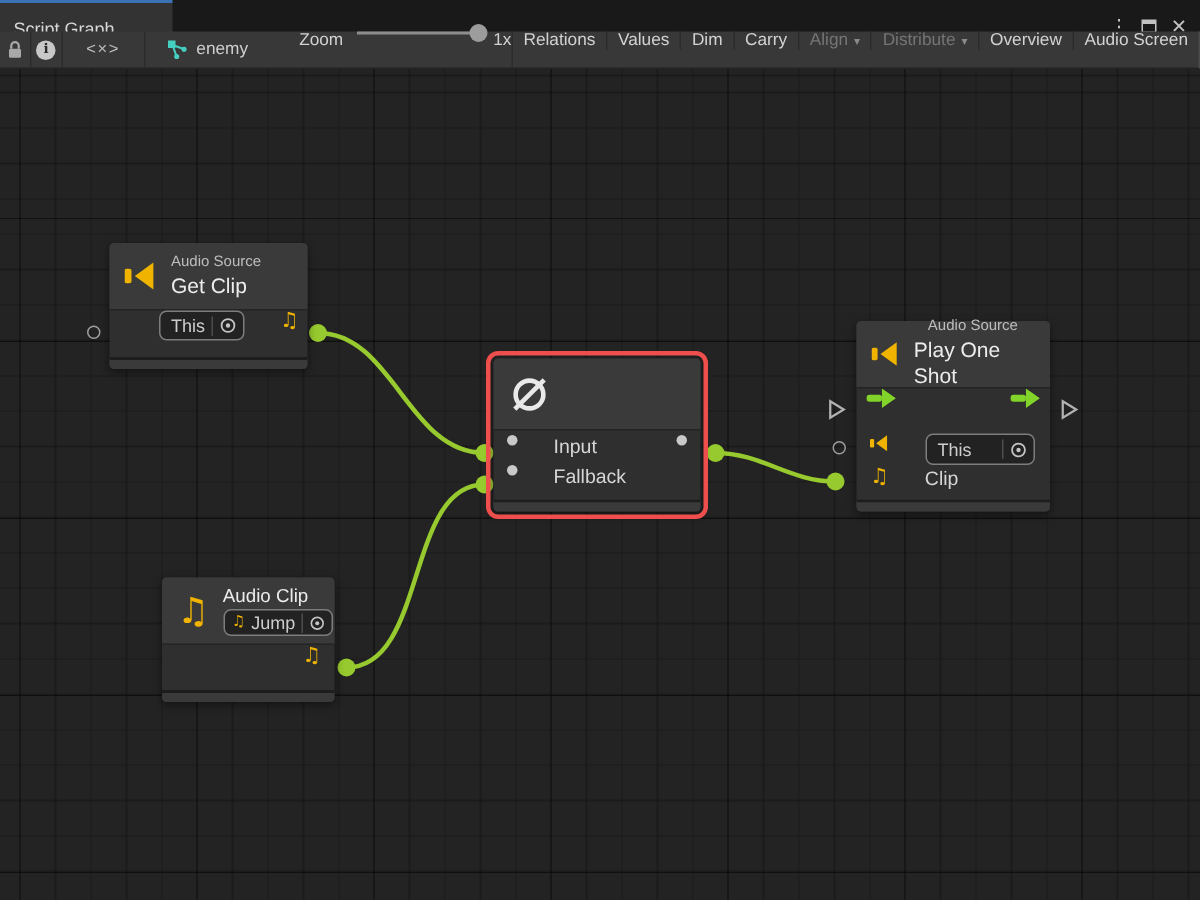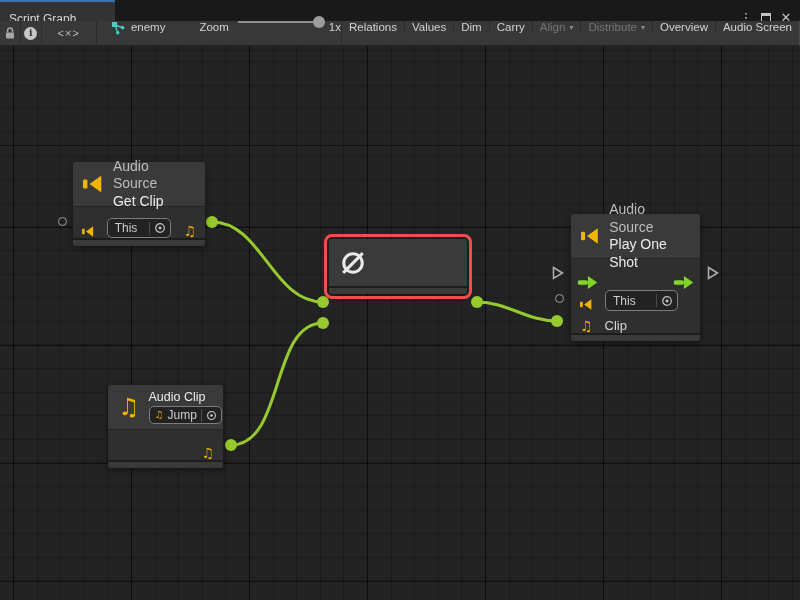--- a/index.html
+++ b/index.html
@@ -12,21 +12,21 @@
   .win-controls { margin-left:auto; display:flex; align-items:center; gap:4px; padding-right:6px; color:#c2c2c2; }
   .win-btn { width:16px; height:16px; display:flex; align-items:center; justify-content:center; font-size:13px; cursor:default; }
   .maximize-glyph { width:10px; height:9px; border:1.5px solid #c2c2c2; border-top:3px solid #c2c2c2; }
 
   
   .toolbar { position:absolute; left:0; top:21px; width:800px; height:25px; background:#383838; border-bottom:1px solid #232323; display:flex; align-items:stretch; font-size:11.5px; color:#d2d2d2; border-right:1px solid #4a4a4a; }
   .tb-btn { display:flex; align-items:center; justify-content:center; padding:0 7px; border-right:1px solid #2c2c2c; white-space:nowrap; cursor:default; }
   .tb-btn.icon-btn { width:27px; padding:0; }
   .tb-btn.disabled { color:#757575; }
   .caret { font-size:8px; margin-left:4px; color:#8a8a8a; }
-  .graph-ref { display:flex; align-items:flex-start; gap:6px; margin-left:14px; color:#cfcfcf; }
+  .graph-ref { display:flex; align-items:center; gap:6px; margin-left:14px; color:#cfcfcf; }
   .zoom-group { display:flex; margin-left:34px; gap:9px; }
   .zoom-track { width:82px; height:2px; background:#8d8d8d; position:relative; }
   .zoom-handle { position:absolute; right:-5px; top:-5px; width:12px; height:12px; border-radius:50%; background:#9c9c9c; }
   .right-group { margin-left:auto; display:flex; align-items:flex-start; border-left:1px solid #2c2c2c; }
   .lock-icon svg, .graph-ref svg { display:block; }
   .info-icon { width:13px; height:13px; border-radius:50%; background:#c8c8c8; color:#2b2b2b; font-size:9px; font-weight:bold; display:flex; align-items:center; justify-content:center; font-family:"DejaVu Serif",serif; }
   .code-glyph { letter-spacing:1px; color:#bdbdbd; font-size:11px; }
 
   
   .canvas { position:absolute; left:0; top:46px; width:800px; height:554px;
@@ -37,25 +37,25 @@
       repeating-linear-gradient(90deg, rgba(0,0,0,.22) 0 1px, transparent 1px 23.6px),
       repeating-linear-gradient(0deg,  rgba(0,0,0,.22) 0 1px, transparent 1px 23.6px);
     background-position:13px 100px, 13px 100px, 13px 5px, 13px 5px; }
 
   .wires { position:absolute; left:0; top:0; pointer-events:none; }
 
   
   .node { position:absolute; background:#2f2f2f; border-radius:3px; box-shadow:0 2px 6px rgba(0,0,0,.45); }
   .node-header { background:#3a3a3a; border-radius:3px 3px 0 0; display:flex; align-items:center; gap:9px; padding:0 12px 0 10px; }
   .hdr-text { display:flex; flex-direction:column; justify-content:center; line-height:1.25; }
-  .hdr-cat { font-size:14px; color:#bdbdbd; }
+  .hdr-cat { font-size:10px; color:#bdbdbd;text-align:center; }
   .hdr-title { font-size:14px; color:#ececec; }
   .node-body { border-top:1px solid #242424; }
   .node-footer { height:8px; background:#3a3a3a; border-top:2px solid #1d1d1d; border-radius:0 0 3px 3px; }
-  .row { display:flex; align-items:flex-end; gap:12px; padding:0 9px; }
+  .row { display:flex; align-items:flex-start; gap:24px; padding:0 9px; }
   .port-label { font-size:13px; color:#d6d6d6; }
   .port-dot { width:7px; height:7px; border-radius:50%; background:#c9c9c9; flex:0 0 auto; }
 
   .obj-field { display:inline-flex; align-items:center; height:20px; background:#222222; border:1px solid #7d7d7d; border-radius:5px; padding:0 4px 0 7px; color:#cdcdcd; font-size:12px; gap:4px; }
   .obj-field .fsep { width:1px; height:13px; background:#4c4c4c; }
 
   .music-glyph { font-family:"DejaVu Sans",sans-serif; color:#f0b400; line-height:1; }
 
   
   .port-circle { position:absolute; width:9px; height:9px; border:1.5px solid #9e9e9e; border-radius:50%; }
@@ -211,20 +211,31 @@
   </div>
   <span class="port-circle" style="left:58px;top:171px"></span>
 
   <div class="node selected" id="node-null-coalesce">
     <div class="node-header">
       <svg width="28" height="28" viewBox="0 0 20 20">
         <circle cx="10" cy="10" r="6.6" fill="none" stroke="#e9e9e9" stroke-width="2.2"></circle>
         <line x1="3" y1="17" x2="17" y2="3" stroke="#e9e9e9" stroke-width="2.2"></line>
       </svg>
     </div>
+    <div class="node-body">
+      <div class="row">
+        <span class="port-dot"></span>
+        <span class="port-label">Input</span>
+        <span class="port-dot" style="margin-left:auto"></span>
+      </div>
+      <div class="row">
+        <span class="port-dot"></span>
+        <span class="port-label">Fallback</span>
+      </div>
+    </div>
     <div class="node-footer"></div>
   </div>
 
   <div class="node" id="node-audio-clip">
     <div class="node-header">
       <span class="music-glyph" style="font-size:24px">♫</span>
       <div class="hdr-text">
         <span class="hdr-title" style="font-size:12.5px">Audio Clip</span>
         <span class="obj-field" style="height:18px;margin-top:1px;padding-left:5px">
           <span class="music-glyph" style="font-size:10px">♫</span>

